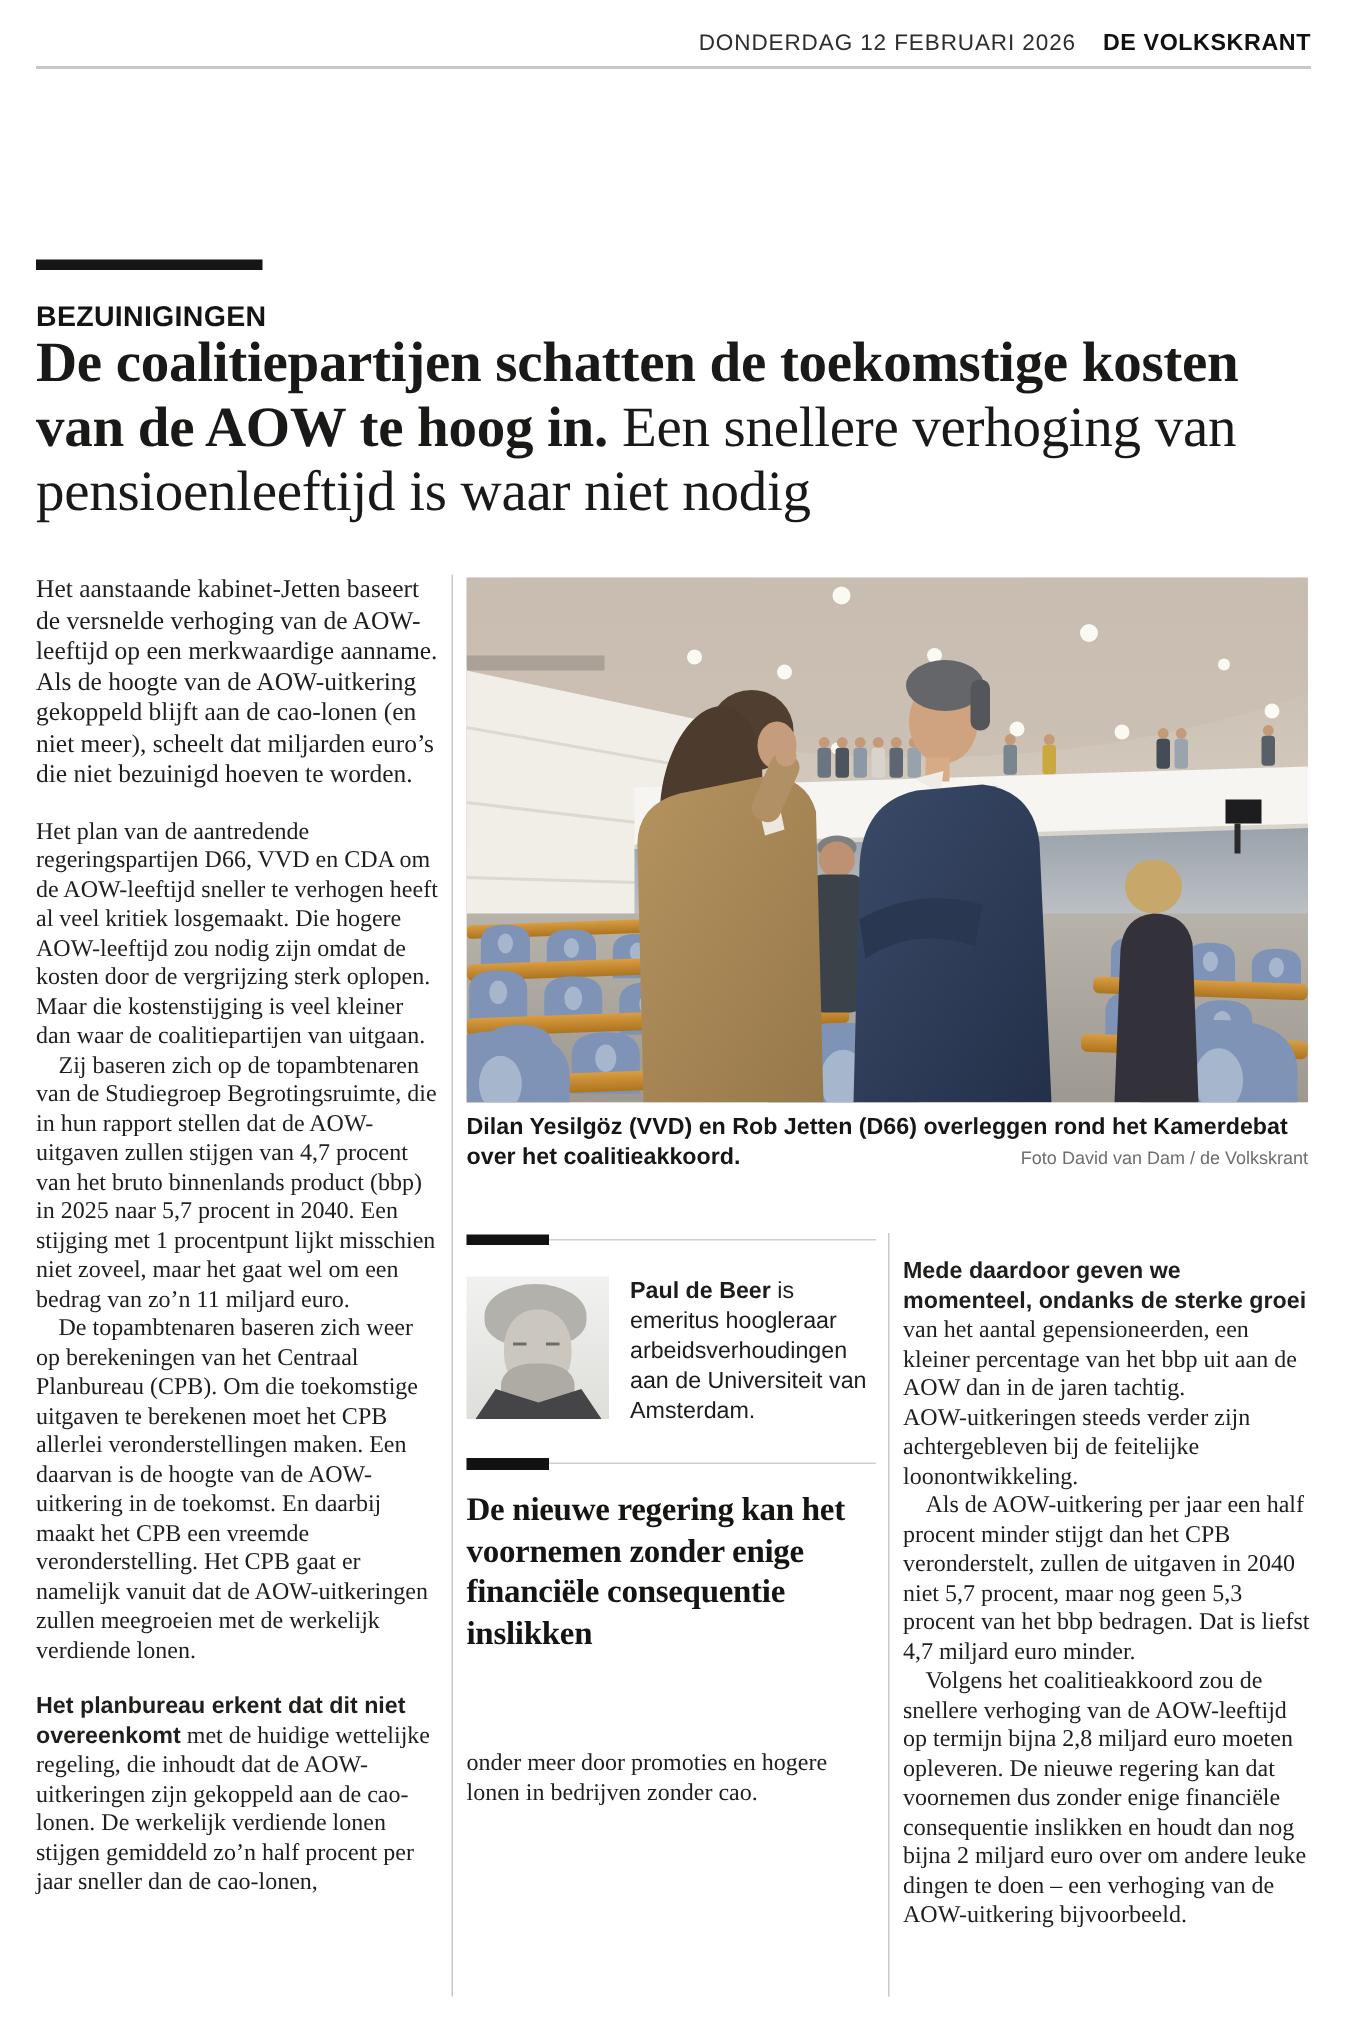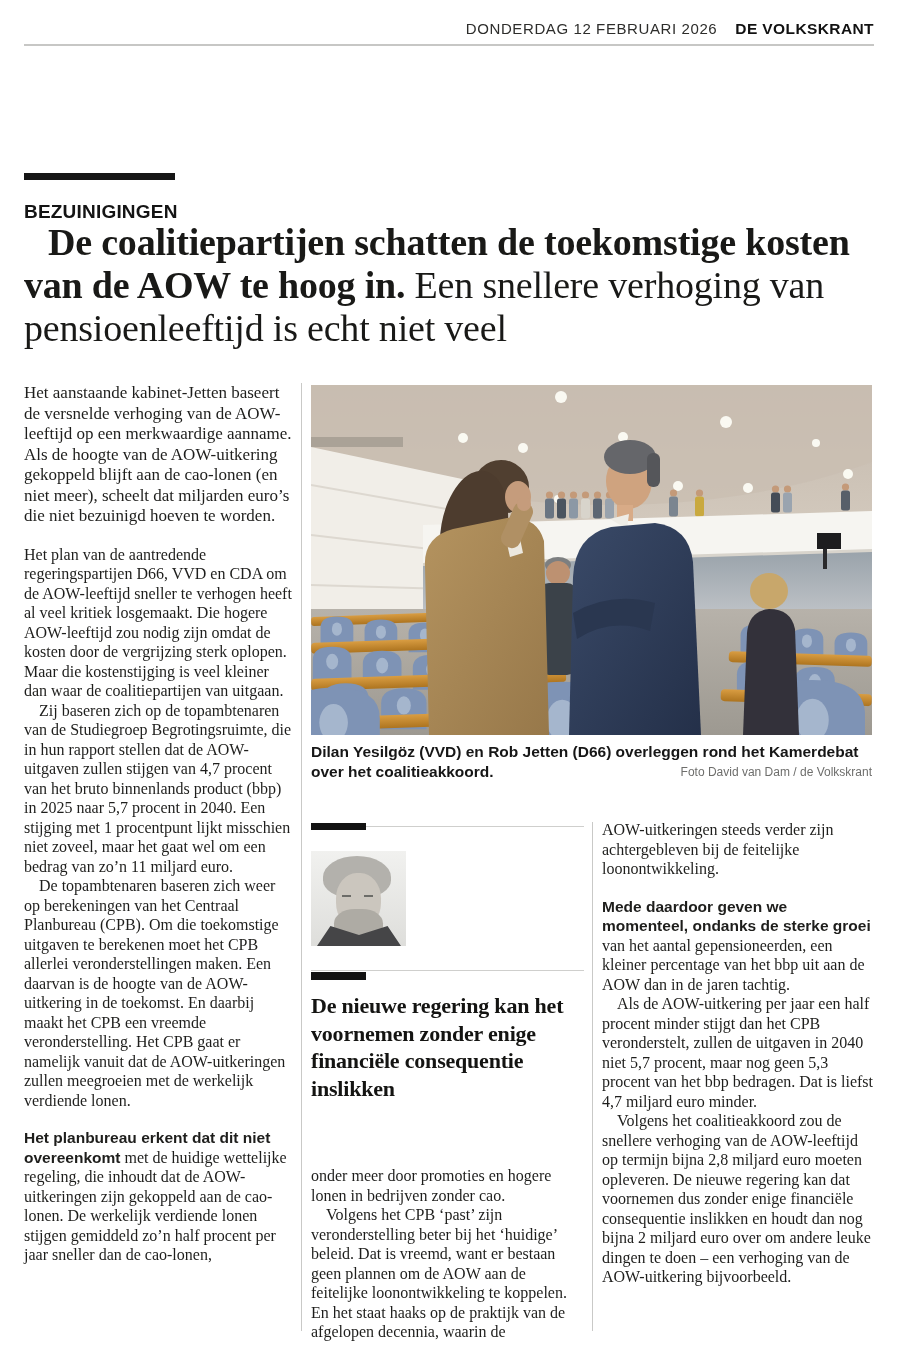--- a/index.html
+++ b/index.html
@@ -16,21 +16,21 @@
   .header-rule{position:absolute;top:44px;left:24px;width:850px;height:2px;background:#c7c7c5;}
 
   
   .kicker-bar{position:absolute;top:173px;left:24px;width:151px;height:7px;background:#161616;}
   .kicker-label{position:absolute;top:185px;left:24px;font-family:"Liberation Sans",sans-serif;
     font-weight:700;font-size:19px;letter-spacing:.2px;color:#141414;}
 
   
   .headline{position:absolute;top:221px;left:24px;width:852px;margin:0;
     font-size:38px;line-height:43px;font-weight:400;letter-spacing:-.2px;color:#191917;}
-  .headline .hl-bold{font-weight:700;margin-left:24px;}
+  .headline .hl-bold{font-weight:700;}
   .headline .hl-reg{font-weight:400;}
 
   
   .col{position:absolute;font-size:16px;line-height:19.5px;}
   .col p{margin:0;}
   .col-1{left:24px;top:383px;width:270px;}
   .col-2{left:311px;top:1146px;width:273px;margin-top:20px;}
   .col-3{left:602px;top:820px;width:272px;}
   .v-rule{position:absolute;width:1px;background:#c9c9c7;}
   .v-rule-1{left:301px;top:383px;height:948px;}
@@ -76,21 +76,21 @@
 
 <div class="masthead">
   <span class="date">DONDERDAG 12 FEBRUARI 2026</span>
   <span class="brand">DE VOLKSKRANT</span>
 </div>
 <div class="header-rule"></div>
 
 <div class="kicker-bar"></div>
 <div class="kicker-label sans">BEZUINIGINGEN</div>
 
-<h1 class="headline"><span class="hl-bold">De coalitiepartijen schatten de toekomstige kosten van de AOW te hoog in.</span><span class="hl-reg"> Een snellere verhoging van pensioenleeftijd is echt niet veel</span></h1>
+<h1 class="headline"><span class="hl-bold">De coalitiepartijen schatten de toekomstige kosten van de AOW te hoog in.</span><span class="hl-reg"> Een snellere verhoging van pensioenleeftijd is waar niet nodig</span></h1>
 
 <div class="col col-1">
   <p class="intro">Het aanstaande kabinet-Jetten baseert de versnelde verhoging van de AOW-leeftijd op een merkwaardige aanname. Als de hoogte van de AOW-uitkering gekoppeld blijft aan de cao-lonen (en niet meer), scheelt dat miljarden euro’s die niet bezuinigd hoeven te worden.</p>
   <p class="body-p gap-top">Het plan van de aantredende regeringspartijen D66, VVD en CDA om de AOW-leeftijd sneller te verhogen heeft al veel kritiek losgemaakt. Die hogere AOW-leeftijd zou nodig zijn omdat de kosten door de vergrijzing sterk oplopen. Maar die kostenstijging is veel kleiner dan waar de coalitiepartijen van uitgaan.</p>
   <p class="body-p indent">Zij baseren zich op de topambtenaren van de Studiegroep Begrotingsruimte, die in hun rapport stellen dat de AOW-uitgaven zullen stijgen van 4,7 procent van het bruto binnenlands product (bbp) in 2025 naar 5,7 procent in 2040. Een stijging met 1 procentpunt lijkt misschien niet zoveel, maar het gaat wel om een bedrag van zo’n 11 miljard euro.</p>
   <p class="body-p indent">De topambtenaren baseren zich weer op berekeningen van het Centraal Planbureau (CPB). Om die toekomstige uitgaven te berekenen moet het CPB allerlei veronderstellingen maken. Een daarvan is de hoogte van de AOW-uitkering in de toekomst. En daarbij maakt het CPB een vreemde veronderstelling. Het CPB gaat er namelijk vanuit dat de AOW-uitkeringen zullen meegroeien met de werkelijk verdiende lonen.</p>
   <p class="body-p gap-top"><span class="lead">Het planbureau erkent dat dit niet overeenkomt</span><span> met de huidige wettelijke regeling, die inhoudt dat de AOW-uitkeringen zijn gekoppeld aan de cao-lonen. De werkelijk verdiende lonen stijgen gemiddeld zo’n half procent per jaar sneller dan de cao-lonen,</span></p>
 </div>
 
 <div class="v-rule v-rule-1"></div>
@@ -246,32 +246,32 @@
 <div class="author-box">
   <div class="author-notch"></div>
   <div class="portrait">
     <div class="hair"></div>
     <div class="face"></div>
     <div class="brow" style="left:31px;"></div>
     <div class="brow" style="left:53px;"></div>
     <div class="beard"></div>
     <div class="suit"></div>
   </div>
+  <div class="author-text"><span class="name">Paul de Beer</span><span> is emeritus hoogleraar arbeidsverhoudingen aan de Universiteit van Amsterdam.</span></div>
 </div>
 
 <div class="pullquote">
   <div class="pq-bar"></div>
   <p class="pq-text">De nieuwe regering kan het voornemen zonder enige financiële consequentie inslikken</p>
 </div>
 
 <div class="col col-2">
   <p class="body-p">onder meer door promoties en hogere lonen in bedrijven zonder cao.</p>
-  <p class="body-p indent">Volgens het CPB ‘past’ zijn veronderstelling beter bij het ‘huidige’ beleid. Dat is vreemd, want er bestaan geen plannen om de AOW aan de feitelijke loonontwikkeling te koppelen. En het staat haaks op de praktijk van de afgelopen decennia, waarin de</p>
 </div>
 
 <div class="v-rule v-rule-2"></div>
 
 <div class="col col-3">
+  <p class="body-p gap-top"><span class="lead">Mede daardoor geven we momenteel, ondanks de sterke groei</span><span> van het aantal gepensioneerden, een kleiner percentage van het bbp uit aan de AOW dan in de jaren tachtig.</span></p>
   <p class="body-p">AOW-uitkeringen steeds verder zijn achtergebleven bij de feitelijke loonontwikkeling.</p>
-  <p class="body-p gap-top"><span class="lead">Mede daardoor geven we momenteel, ondanks de sterke groei</span><span> van het aantal gepensioneerden, een kleiner percentage van het bbp uit aan de AOW dan in de jaren tachtig.</span></p>
   <p class="body-p indent">Als de AOW-uitkering per jaar een half procent minder stijgt dan het CPB veronderstelt, zullen de uitgaven in 2040 niet 5,7 procent, maar nog geen 5,3 procent van het bbp bedragen. Dat is liefst 4,7 miljard euro minder.</p>
   <p class="body-p indent">Volgens het coalitieakkoord zou de snellere verhoging van de AOW-leeftijd op termijn bijna 2,8 miljard euro moeten opleveren. De nieuwe regering kan dat voornemen dus zonder enige financiële consequentie inslikken en houdt dan nog bijna 2 miljard euro over om andere leuke dingen te doen – een verhoging van de AOW-uitkering bijvoorbeeld.</p>
 </div>
 
 </body></html>

